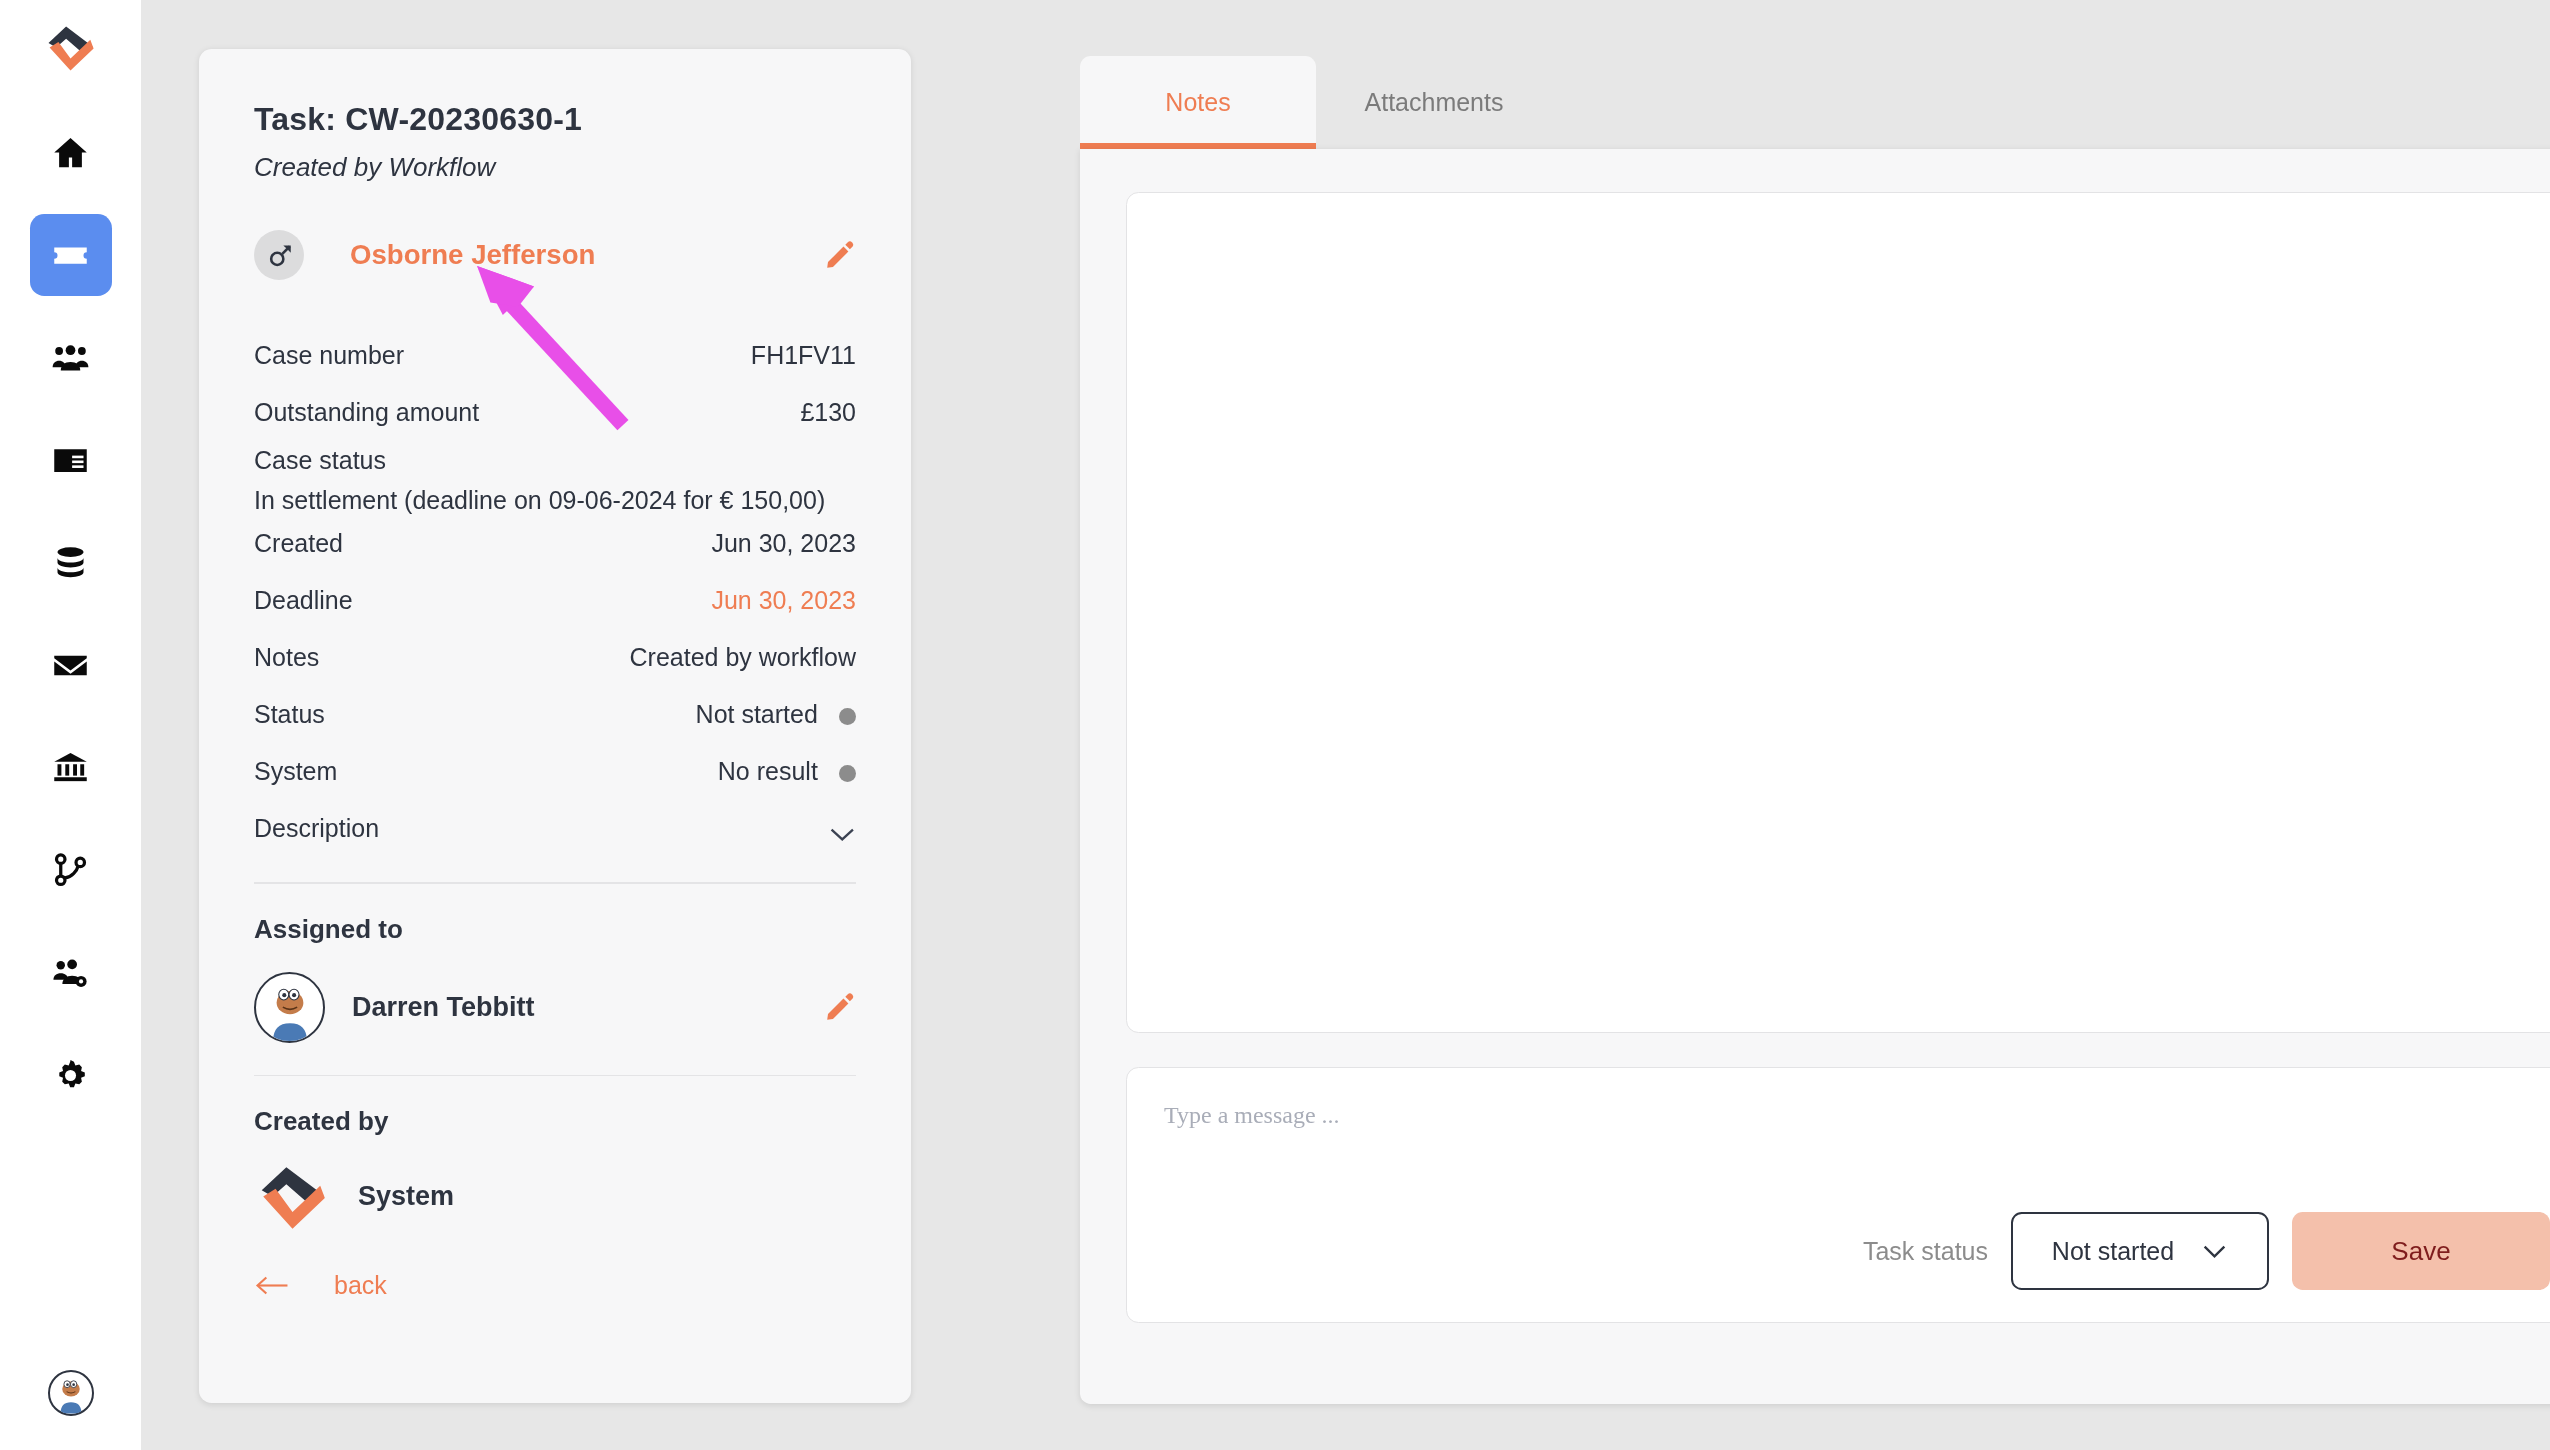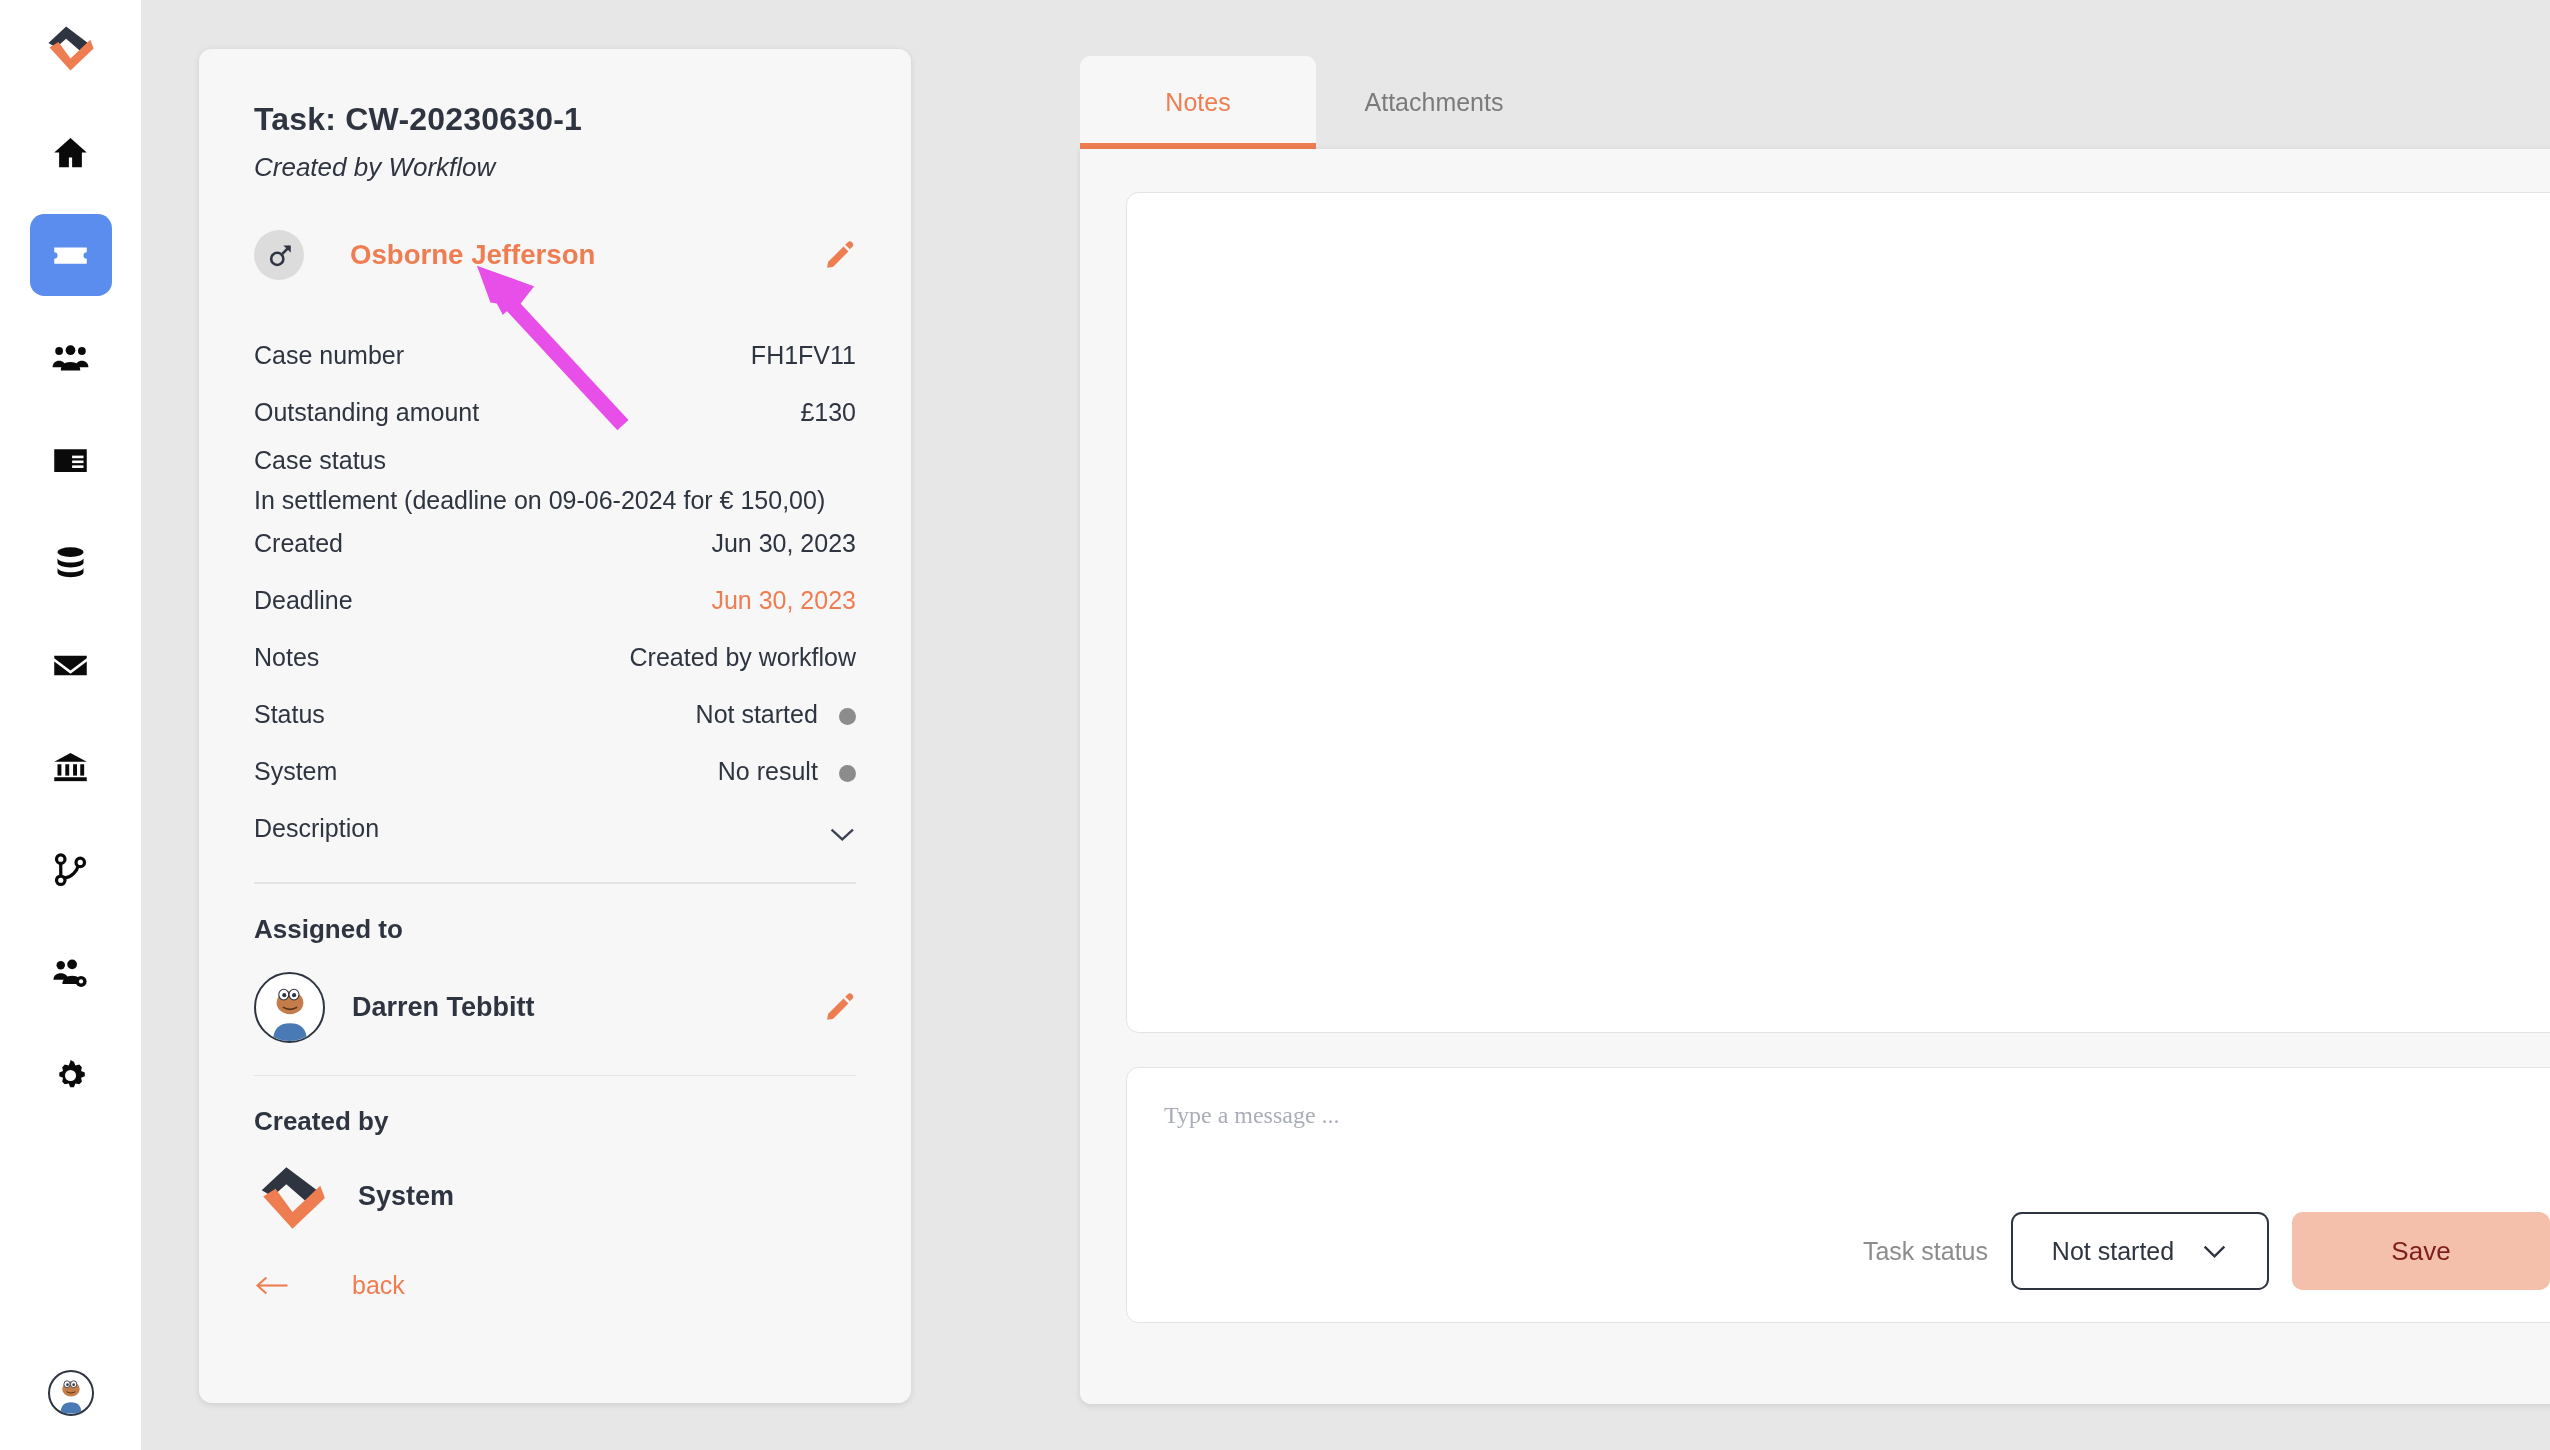--- a/index.html
+++ b/index.html
@@ -79,21 +79,21 @@
     width: 71px; height: 71px; border-radius: 50%; background: #fff;
     border: 2.7px solid #2e3440; overflow: hidden; flex: 0 0 71px;
     display: flex; align-items: flex-end; justify-content: center;
   }
   .assignee-name { margin-left: 27px; font-size: 27px; font-weight: bold; color: #2e3440; }
 
   .creator-row { display: flex; align-items: center; margin-top: 14.2px; height: 89px; }
   .creator-logo { width: 77px; height: 77px; flex: 0 0 77px; }
   .creator-name { margin-left: 27px; font-size: 27px; font-weight: bold; color: #2e3440; }
 
-  .back-row { display: flex; align-items: center; margin-top: 30px; cursor: pointer; gap: 18px; }
+  .back-row { display: flex; align-items: center; margin-top: 30px; cursor: pointer; }
   .back-arrow { width: 37px; height: 25px; }
   .back-arrow svg { width: 37px; height: 25px; stroke: #ef7d52; stroke-width: 2.4; fill: none; }
   .back-label { margin-left: 43px; font-size: 25px; color: #ef7d52; }
 
   
   .right-wrap { position: absolute; left: 939px; top: 49px; width: 1553px; }
   .tabbar { display: flex; align-items: flex-end; height: 100px; }
   .tab {
     width: 236px; height: 93px; display: flex; align-items: center; justify-content: center;
     font-size: 25px; color: #7b7b7b; cursor: pointer; position: relative;

